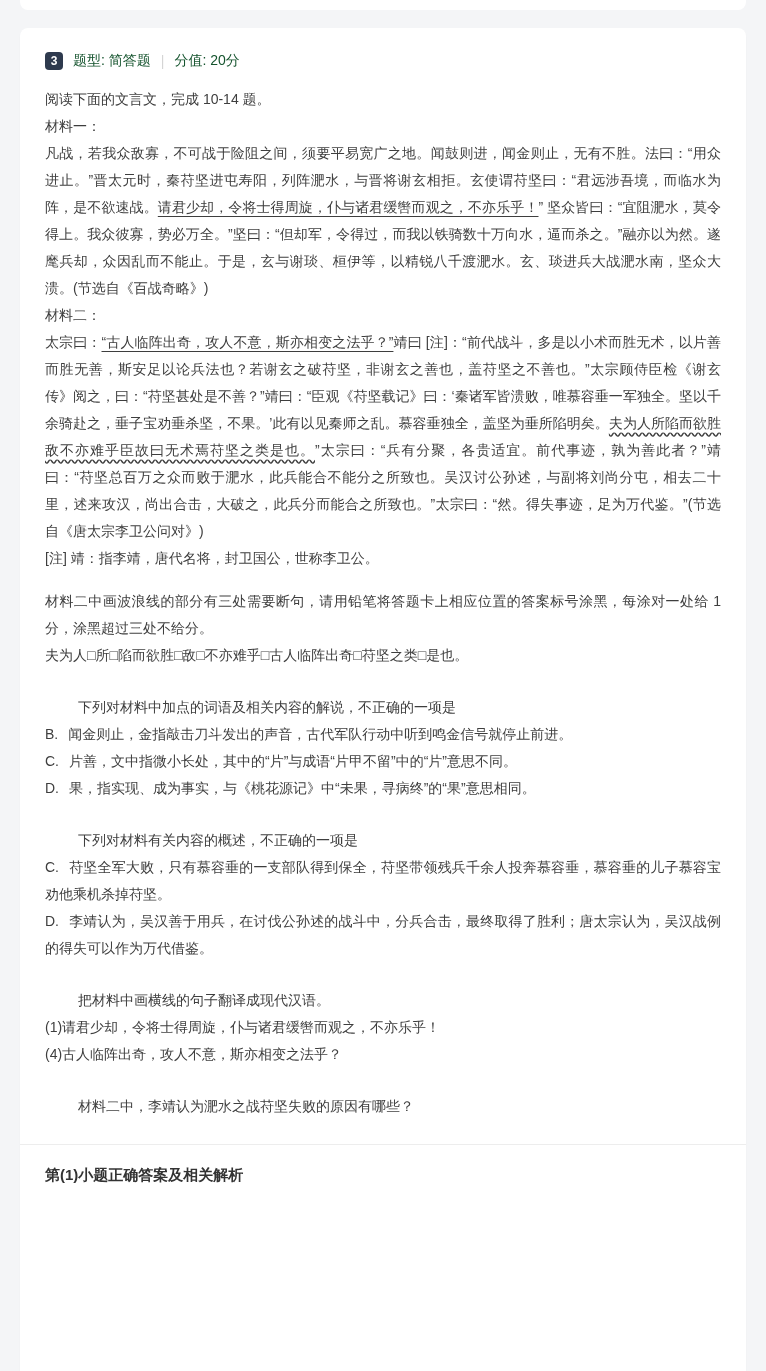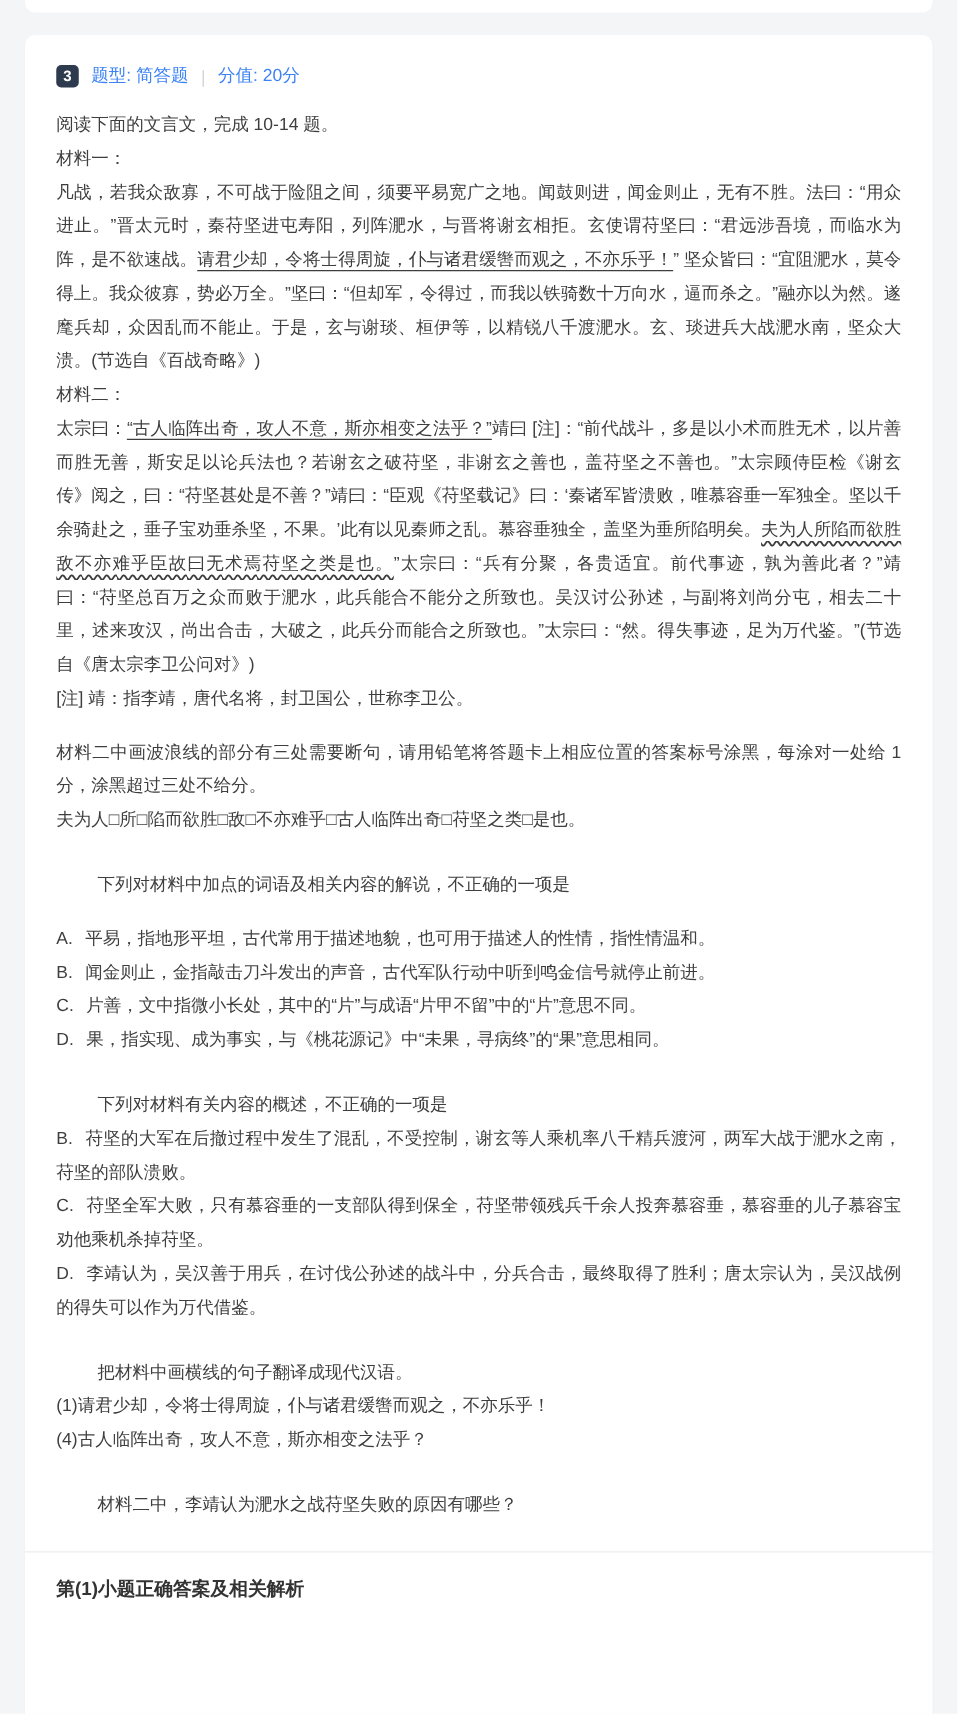--- a/index.html
+++ b/index.html
@@ -18,21 +18,21 @@
     margin: 18px 20px 0; background: #ffffff; border-radius: 8px;
     padding: 24px 25px 60px; height: 1500px;
     box-shadow: 0 1px 2px rgba(0,0,0,0.03);
   }
   .q-header { display: flex; align-items: center; gap: 10px; font-size: 14px; }
   .badge {
     width: 18px; height: 18px; background: #2e3a4e; color: #fff;
     border-radius: 4px; display: inline-flex; align-items: center;
     justify-content: center; font-size: 12px; font-weight: bold; flex: 0 0 auto;
   }
-  .teal { color: #3b82f6; }
+  .teal { color: #14532d; }
   .sep { color: #d5d5d5; }
   p { margin: 0; font-size: 14px; line-height: 27px; text-align: justify; }
   .mt-sm { margin-top: 16px; }
   .mt-md { margin-top: 25px; margin-left: 33px; }
   .mt-lg { margin-top: 16px; }
   .u { text-decoration: underline; text-underline-offset: 4px; }
   .wavy { text-decoration: underline; text-decoration-style: wavy; text-underline-offset: 4px; }
   .opt-label { margin-right: 10px; }
   .divider { border: 0; border-top: 1px solid #ededed; margin: 24px -25px 0; }
   .ans-heading { font-size: 15px; font-weight: bold; color: #333; margin-top: 16px; text-align: left; }
@@ -58,27 +58,25 @@
 
   <p>材料二：</p>
   <p><span>太宗曰：</span><span class="u">“古人临阵出奇，攻人不意，斯亦相变之法乎？”</span><span>靖曰 [注]：“前代战斗，多是以小术而胜无术，以片善而胜无善，斯安足以论兵法也？若谢玄之破苻坚，非谢玄之善也，盖苻坚之不善也。”太宗顾侍臣检《谢玄传》阅之，曰：“苻坚甚处是不善？”靖曰：“臣观《苻坚载记》曰：‘秦诸军皆溃败，唯慕容垂一军独全。坚以千余骑赴之，垂子宝劝垂杀坚，不果。’此有以见秦师之乱。慕容垂独全，盖坚为垂所陷明矣。</span><span class="wavy">夫为人所陷而欲胜敌不亦难乎臣故曰无术焉苻坚之类是也。</span><span>”太宗曰：“兵有分聚，各贵适宜。前代事迹，孰为善此者？”靖曰：“苻坚总百万之众而败于淝水，此兵能合不能分之所致也。吴汉讨公孙述，与副将刘尚分屯，相去二十里，述来攻汉，尚出合击，大破之，此兵分而能合之所致也。”太宗曰：“然。得失事迹，足为万代鉴。”(节选自《唐太宗李卫公问对》)</span></p>
 
   <p>[注] 靖：指李靖，唐代名将，封卫国公，世称李卫公。</p>
 
   <p class="mt-lg">材料二中画波浪线的部分有三处需要断句，请用铅笔将答题卡上相应位置的答案标号涂黑，每涂对一处给 1 分，涂黑超过三处不给分。</p>
   <p>夫为人□所□陷而欲胜□敌□不亦难乎□古人临阵出奇□苻坚之类□是也。</p>
 
   <p class="mt-md">下列对材料中加点的词语及相关内容的解说，不正确的一项是</p>
-  <p class="mt-sm"><span class="opt-label">A.</span><span>平易，指地形平坦，古代常用于描述地貌，也可用于描述人的性情，指性情温和。</span></p>
   <p><span class="opt-label">B.</span><span>闻金则止，金指敲击刀斗发出的声音，古代军队行动中听到鸣金信号就停止前进。</span></p>
   <p><span class="opt-label">C.</span><span>片善，文中指微小长处，其中的“片”与成语“片甲不留”中的“片”意思不同。</span></p>
   <p><span class="opt-label">D.</span><span>果，指实现、成为事实，与《桃花源记》中“未果，寻病终”的“果”意思相同。</span></p>
 
   <p class="mt-md">下列对材料有关内容的概述，不正确的一项是</p>
-  <p><span class="opt-label">B.</span><span>苻坚的大军在后撤过程中发生了混乱，不受控制，谢玄等人乘机率八千精兵渡河，两军大战于淝水之南，苻坚的部队溃败。</span></p>
   <p><span class="opt-label">C.</span><span>苻坚全军大败，只有慕容垂的一支部队得到保全，苻坚带领残兵千余人投奔慕容垂，慕容垂的儿子慕容宝劝他乘机杀掉苻坚。</span></p>
   <p><span class="opt-label">D.</span><span>李靖认为，吴汉善于用兵，在讨伐公孙述的战斗中，分兵合击，最终取得了胜利；唐太宗认为，吴汉战例的得失可以作为万代借鉴。</span></p>
 
   <p class="mt-md">把材料中画横线的句子翻译成现代汉语。</p>
   <p>(1)请君少却，令将士得周旋，仆与诸君缓辔而观之，不亦乐乎！</p>
   <p>(4)古人临阵出奇，攻人不意，斯亦相变之法乎？</p>
 
   <p class="mt-md">材料二中，李靖认为淝水之战苻坚失败的原因有哪些？</p>
 
   <hr class="divider">

